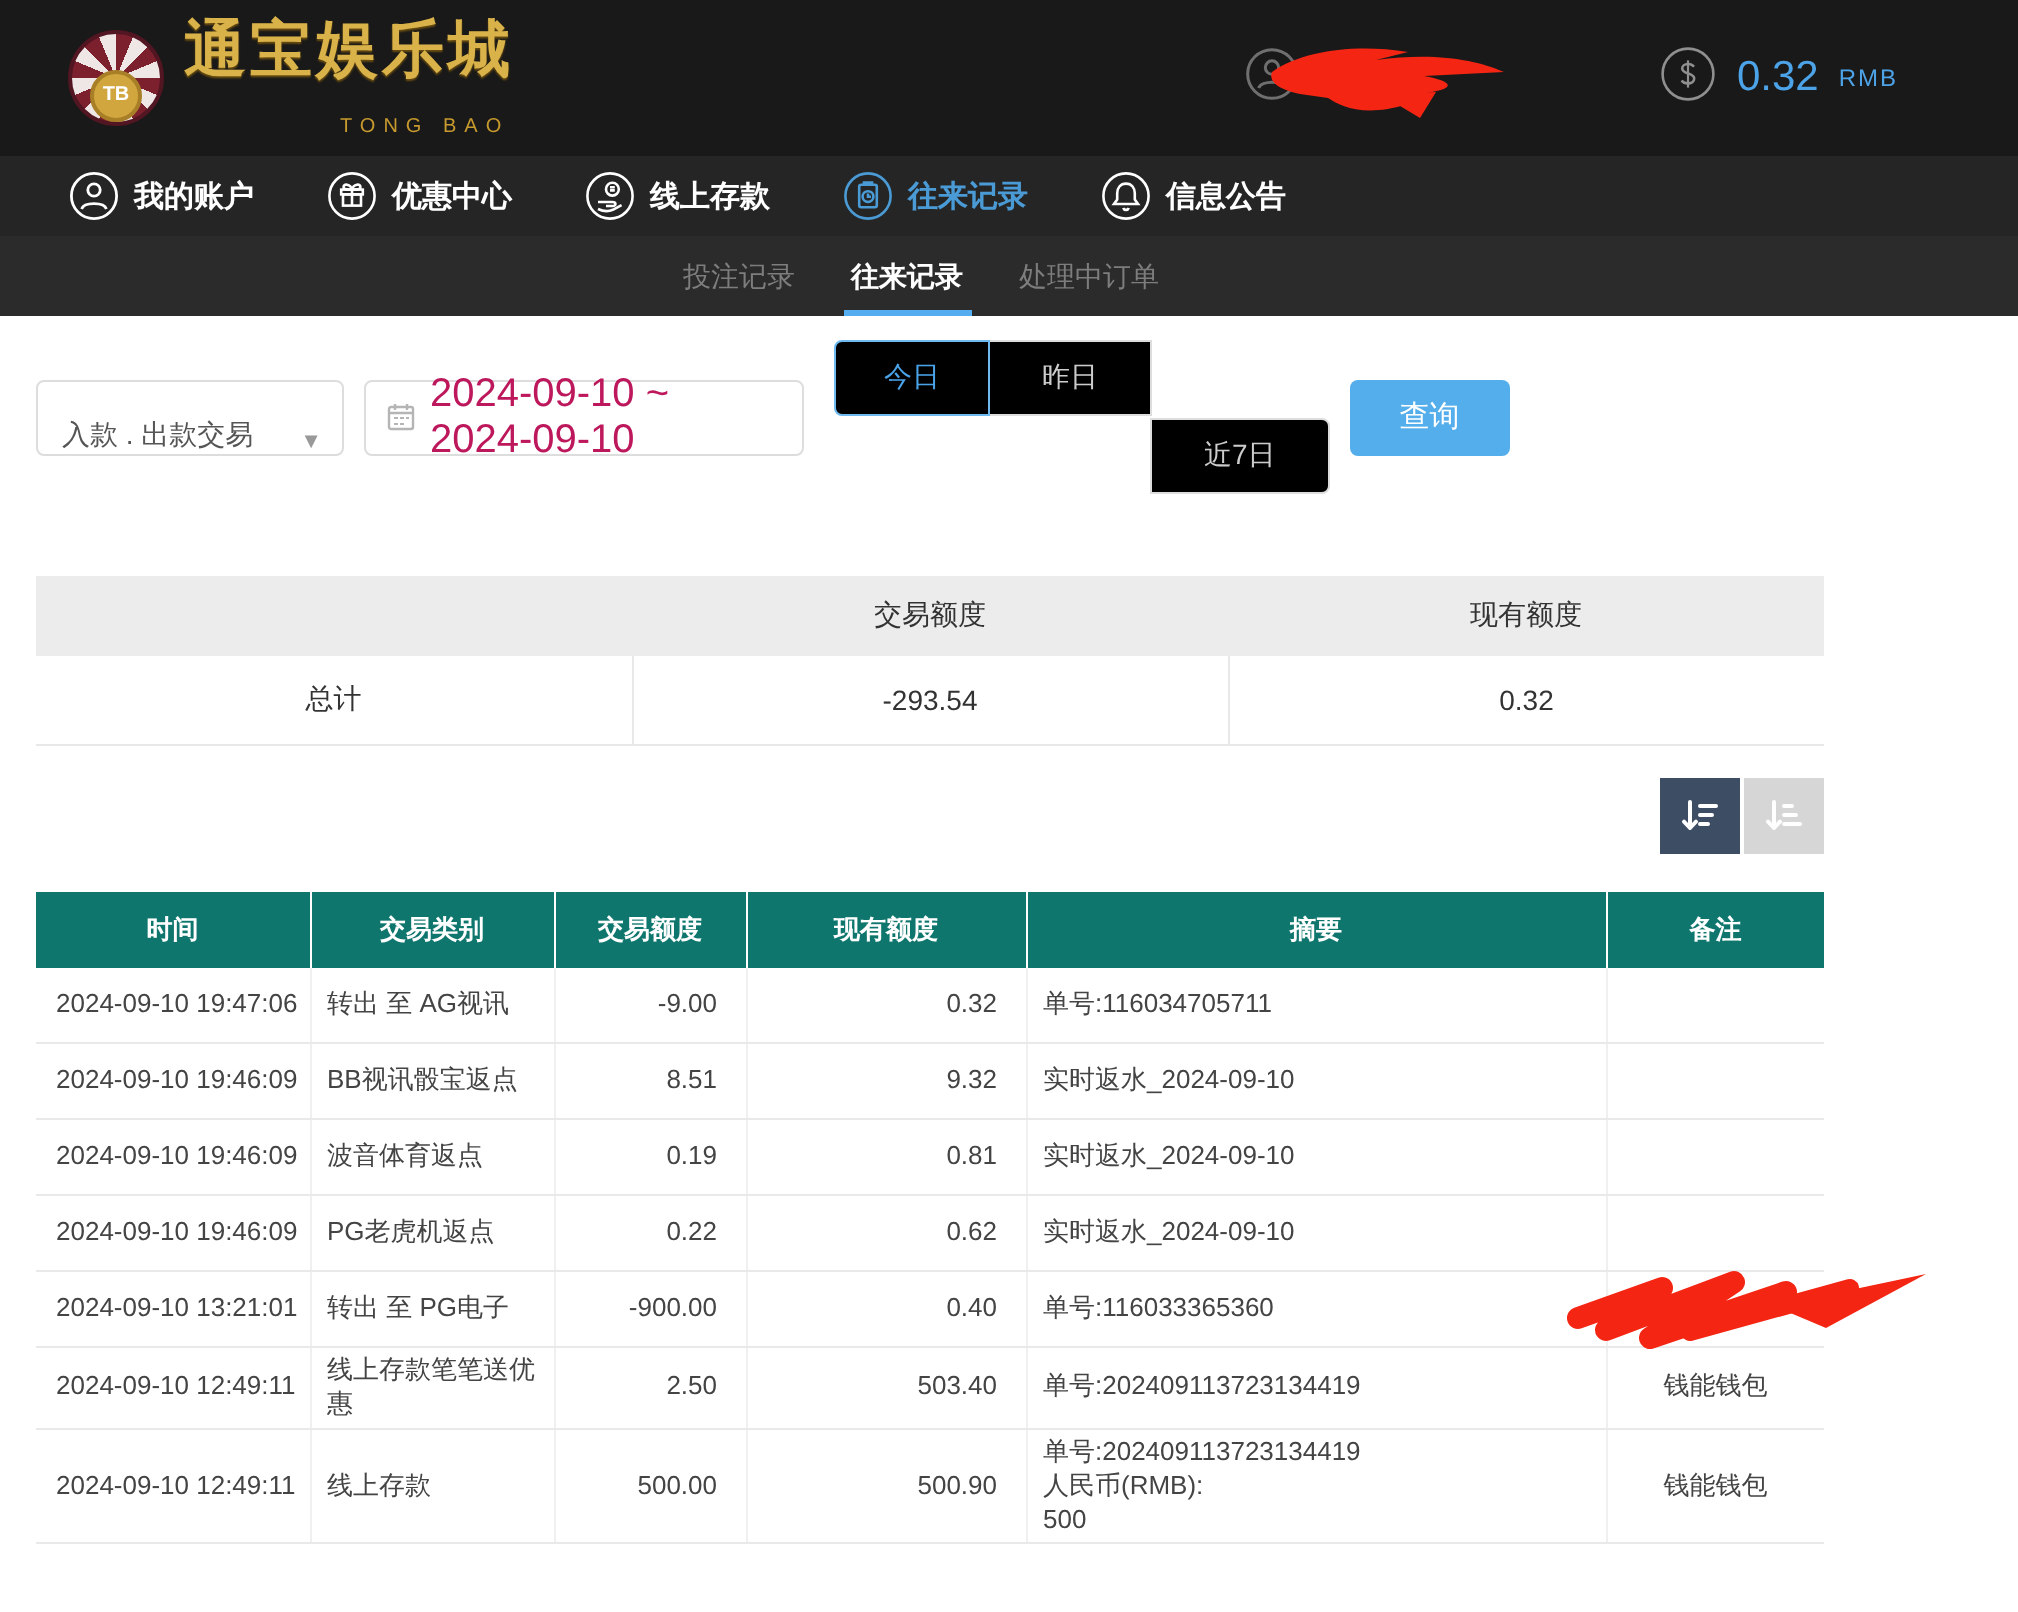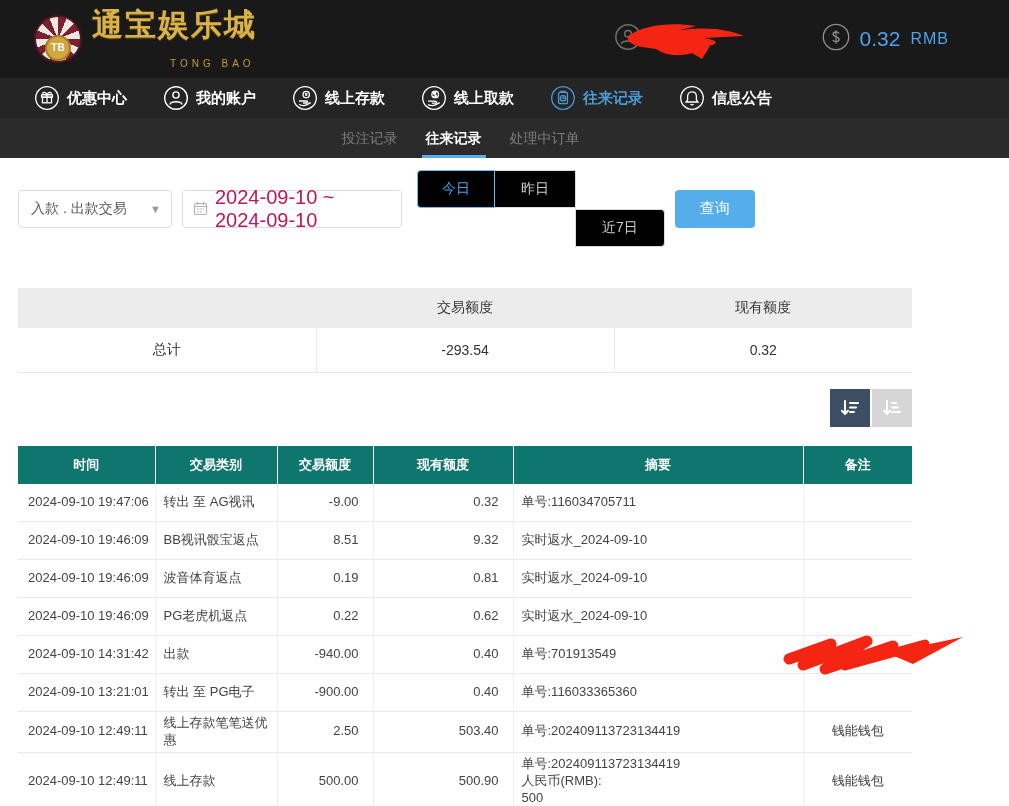--- a/index.html
+++ b/index.html
@@ -18,21 +18,21 @@
     display:flex; align-items:center; justify-content:center; }
   .brand-text { display:flex; flex-direction:column;gap:18px; }
   .brand-title { font-size:31px; font-weight:bold; color:#d9b24a;
     text-shadow:0 1px 1px #6b4e10; letter-spacing:2px; line-height:1.05; }
   .brand-sub { font-size:10px; color:#c79a2e; letter-spacing:4px; margin:-2px 0 0 78px; }
   .top-right { display:flex; align-items:center; gap:58px; }
   .user-wrap { position:relative; width:150px; height:44px; display:flex; align-items:center; }
   .scribble-user { position:absolute; left:8px; top:2px; }
   .balance { display:flex; align-items:center; gap:10px; cursor:pointer; }
   .bal-amount { color:#4da3e8; font-size:21px; }
-  .bal-cur { color:#4da3e8; font-size:16px; letter-spacing:1px; }
+  .bal-cur { color:#4da3e8; font-size:12px; letter-spacing:1px; }
 
   
   .mainnav { height:40px; background:#252525; display:flex; align-items:center; padding-left:16px; }
   .nav-item { display:flex; align-items:center; gap:7px; padding:0 18px; height:40px;
     color:#fff; font-size:15px; font-weight:bold; cursor:pointer; }
   .nav-item.active { color:#4a9bd5; }
   .nav-icon { width:26px; height:26px; display:flex; }
 
   
   .subtabs { height:40px; background:#2b2b2b; display:flex; justify-content:center;
@@ -42,21 +42,21 @@
     color:#7d7d7d; cursor:pointer; }
   .subtab.active { color:#fff; font-weight:bold; }
   .subtab.active::after { content:""; position:absolute; left:10px; right:10px; bottom:0;
     height:3px; background:#55acee; }
 
   
   .content { padding:12px 0 0 18px; }
 
   .filters { display:flex; align-items:center; }
   .select { width:154px; height:38px; border:1px solid #ddd; border-radius:4px;
-    display:flex; align-items:center; justify-content:space-between;
+    display:flex; align-items:flex-end; justify-content:space-between;
     padding:0 10px 0 12px; font-size:14px; color:#555; cursor:pointer; }
   .caret { color:#999; font-size:11px; }
   .datebox { width:220px; height:38px; border:1px solid #ddd; border-radius:4px;
     margin-left:10px; display:flex; align-items:center; gap:7px; padding:0 10px;
     cursor:pointer; }
   .cal { display:flex; }
   .dateval { font-size:20px; color:#be185d; }
   .quick-group { display:flex; margin-left:15px; }
   .quick-btn { height:38px; border:1px solid #ddd; background:#000000; font-size:14px;
     color:#ccc; cursor:pointer; margin-left:-1px; padding:0 26px;
@@ -134,62 +134,50 @@
       </span>
       <span class="bal-amount">0.32</span>
       <span class="bal-cur">RMB</span>
     </div>
   </div>
 </header>
 
 <nav class="mainnav">
     <div class="nav-item">
       <span class="nav-icon">
+        <svg width="26" height="26" viewBox="0 0 26 26" fill="none" stroke="currentColor" stroke-width="1.4">
+          <circle cx="13" cy="13" r="11.3"></circle>
+          <circle cx="13" cy="10" r="3.1"></circle>
+          <path d="M6.8 19.5c1.2-3.6 11.2-3.6 12.4 0"></path>
+        </svg>
+      </span>
+      <span>我的账户</span>
+    </div>
+    <div class="nav-item">
+      <span class="nav-icon">
         <svg width="26" height="26" viewBox="0 0 26 26" fill="none" stroke="currentColor" stroke-width="1.3">
           <circle cx="13" cy="13" r="11.3"></circle>
           <rect x="7.6" y="9.8" width="10.8" height="2.4"></rect>
           <rect x="8.5" y="12.2" width="9" height="5.6"></rect>
           <path d="M13 9.8v8M13 9.8c-.6-2.8-4.5-3.4-4.2-1 .1 1 2 1 4.2 1zM13 9.8c.6-2.8 4.5-3.4 4.2-1-.1 1-2 1-4.2 1z"></path>
         </svg>
       </span>
       <span>优惠中心</span>
-    </div>
-    <div class="nav-item">
-      <span class="nav-icon">
-        <svg width="26" height="26" viewBox="0 0 26 26" fill="none" stroke="currentColor" stroke-width="1.4">
-          <circle cx="13" cy="13" r="11.3"></circle>
-          <circle cx="13" cy="10" r="3.1"></circle>
-          <path d="M6.8 19.5c1.2-3.6 11.2-3.6 12.4 0"></path>
-        </svg>
-      </span>
-      <span>我的账户</span>
     </div>
     <div class="nav-item">
       <span class="nav-icon">
         <svg width="26" height="26" viewBox="0 0 26 26" fill="none" stroke="currentColor" stroke-width="1.3">
           <circle cx="13" cy="13" r="11.3"></circle>
           <circle cx="14.2" cy="9.6" r="3.2"></circle>
           <path d="M13 8.6h2.4M13 10.2h2.4"></path>
           <path d="M7 16h7.2c2 0 2 2 .2 2h-3.4"></path>
           <path d="M7 19.5c3 1.4 5 1.5 7.4.4l4.4-2.3"></path>
         </svg>
       </span>
       <span>线上存款</span>
-    </div>
-    <div class="nav-item">
-      <span class="nav-icon">
-        <svg width="26" height="26" viewBox="0 0 26 26" fill="none" stroke="currentColor" stroke-width="1.3">
-          <circle cx="13" cy="13" r="11.3"></circle>
-          <circle cx="14.2" cy="9.4" r="3.3"></circle>
-          <path d="M15.3 8c-.4-.5-1-.7-1.5-.7-.8 0-1.4.4-1.4 1.1 0 1.5 3 1 3 2.5 0 .7-.7 1.2-1.6 1.2-.6 0-1.2-.3-1.6-.8M14.2 6.4v6"></path>
-          <path d="M7 16.2h7c2 0 2 2 .2 2h-3.3"></path>
-          <path d="M7 19.6c3 1.3 5 1.4 7.3.3l4.4-2.2"></path>
-        </svg>
-      </span>
-      <span>线上取款</span>
     </div>
     <div class="nav-item active">
       <span class="nav-icon">
         <svg width="26" height="26" viewBox="0 0 26 26" fill="none" stroke="currentColor" stroke-width="1.3">
           <circle cx="13" cy="13" r="11.3"></circle>
           <rect x="8.6" y="7.4" width="8.8" height="11.2" rx="1"></rect>
           <path d="M11 7.4V6.3h4v1.1"></path>
           <circle cx="13" cy="13.3" r="2.7"></circle>
           <path d="M13 11.8v1.6h1.5"></path>
         </svg>
@@ -333,30 +321,20 @@
             <td class="c-time">2024-09-10 19:46:09</td>
             <td class="c-type">PG老虎机返点</td>
             <td class="c-amt">0.22</td>
             <td class="c-bal">0.62</td>
             <td class="c-sum">
               <div>实时返水_2024-09-10</div>
             </td>
             <td class="c-note"></td>
           </tr>
           <tr>
-            <td class="c-time">2024-09-10 14:31:42</td>
-            <td class="c-type">出款</td>
-            <td class="c-amt">-940.00</td>
-            <td class="c-bal">0.40</td>
-            <td class="c-sum">
-              <div>单号:701913549</div>
-            </td>
-            <td class="c-note"></td>
-          </tr>
-          <tr>
             <td class="c-time">2024-09-10 13:21:01</td>
             <td class="c-type">转出 至 PG电子</td>
             <td class="c-amt">-900.00</td>
             <td class="c-bal">0.40</td>
             <td class="c-sum">
               <div>单号:116033365360</div>
             </td>
             <td class="c-note"></td>
           </tr>
           <tr>

